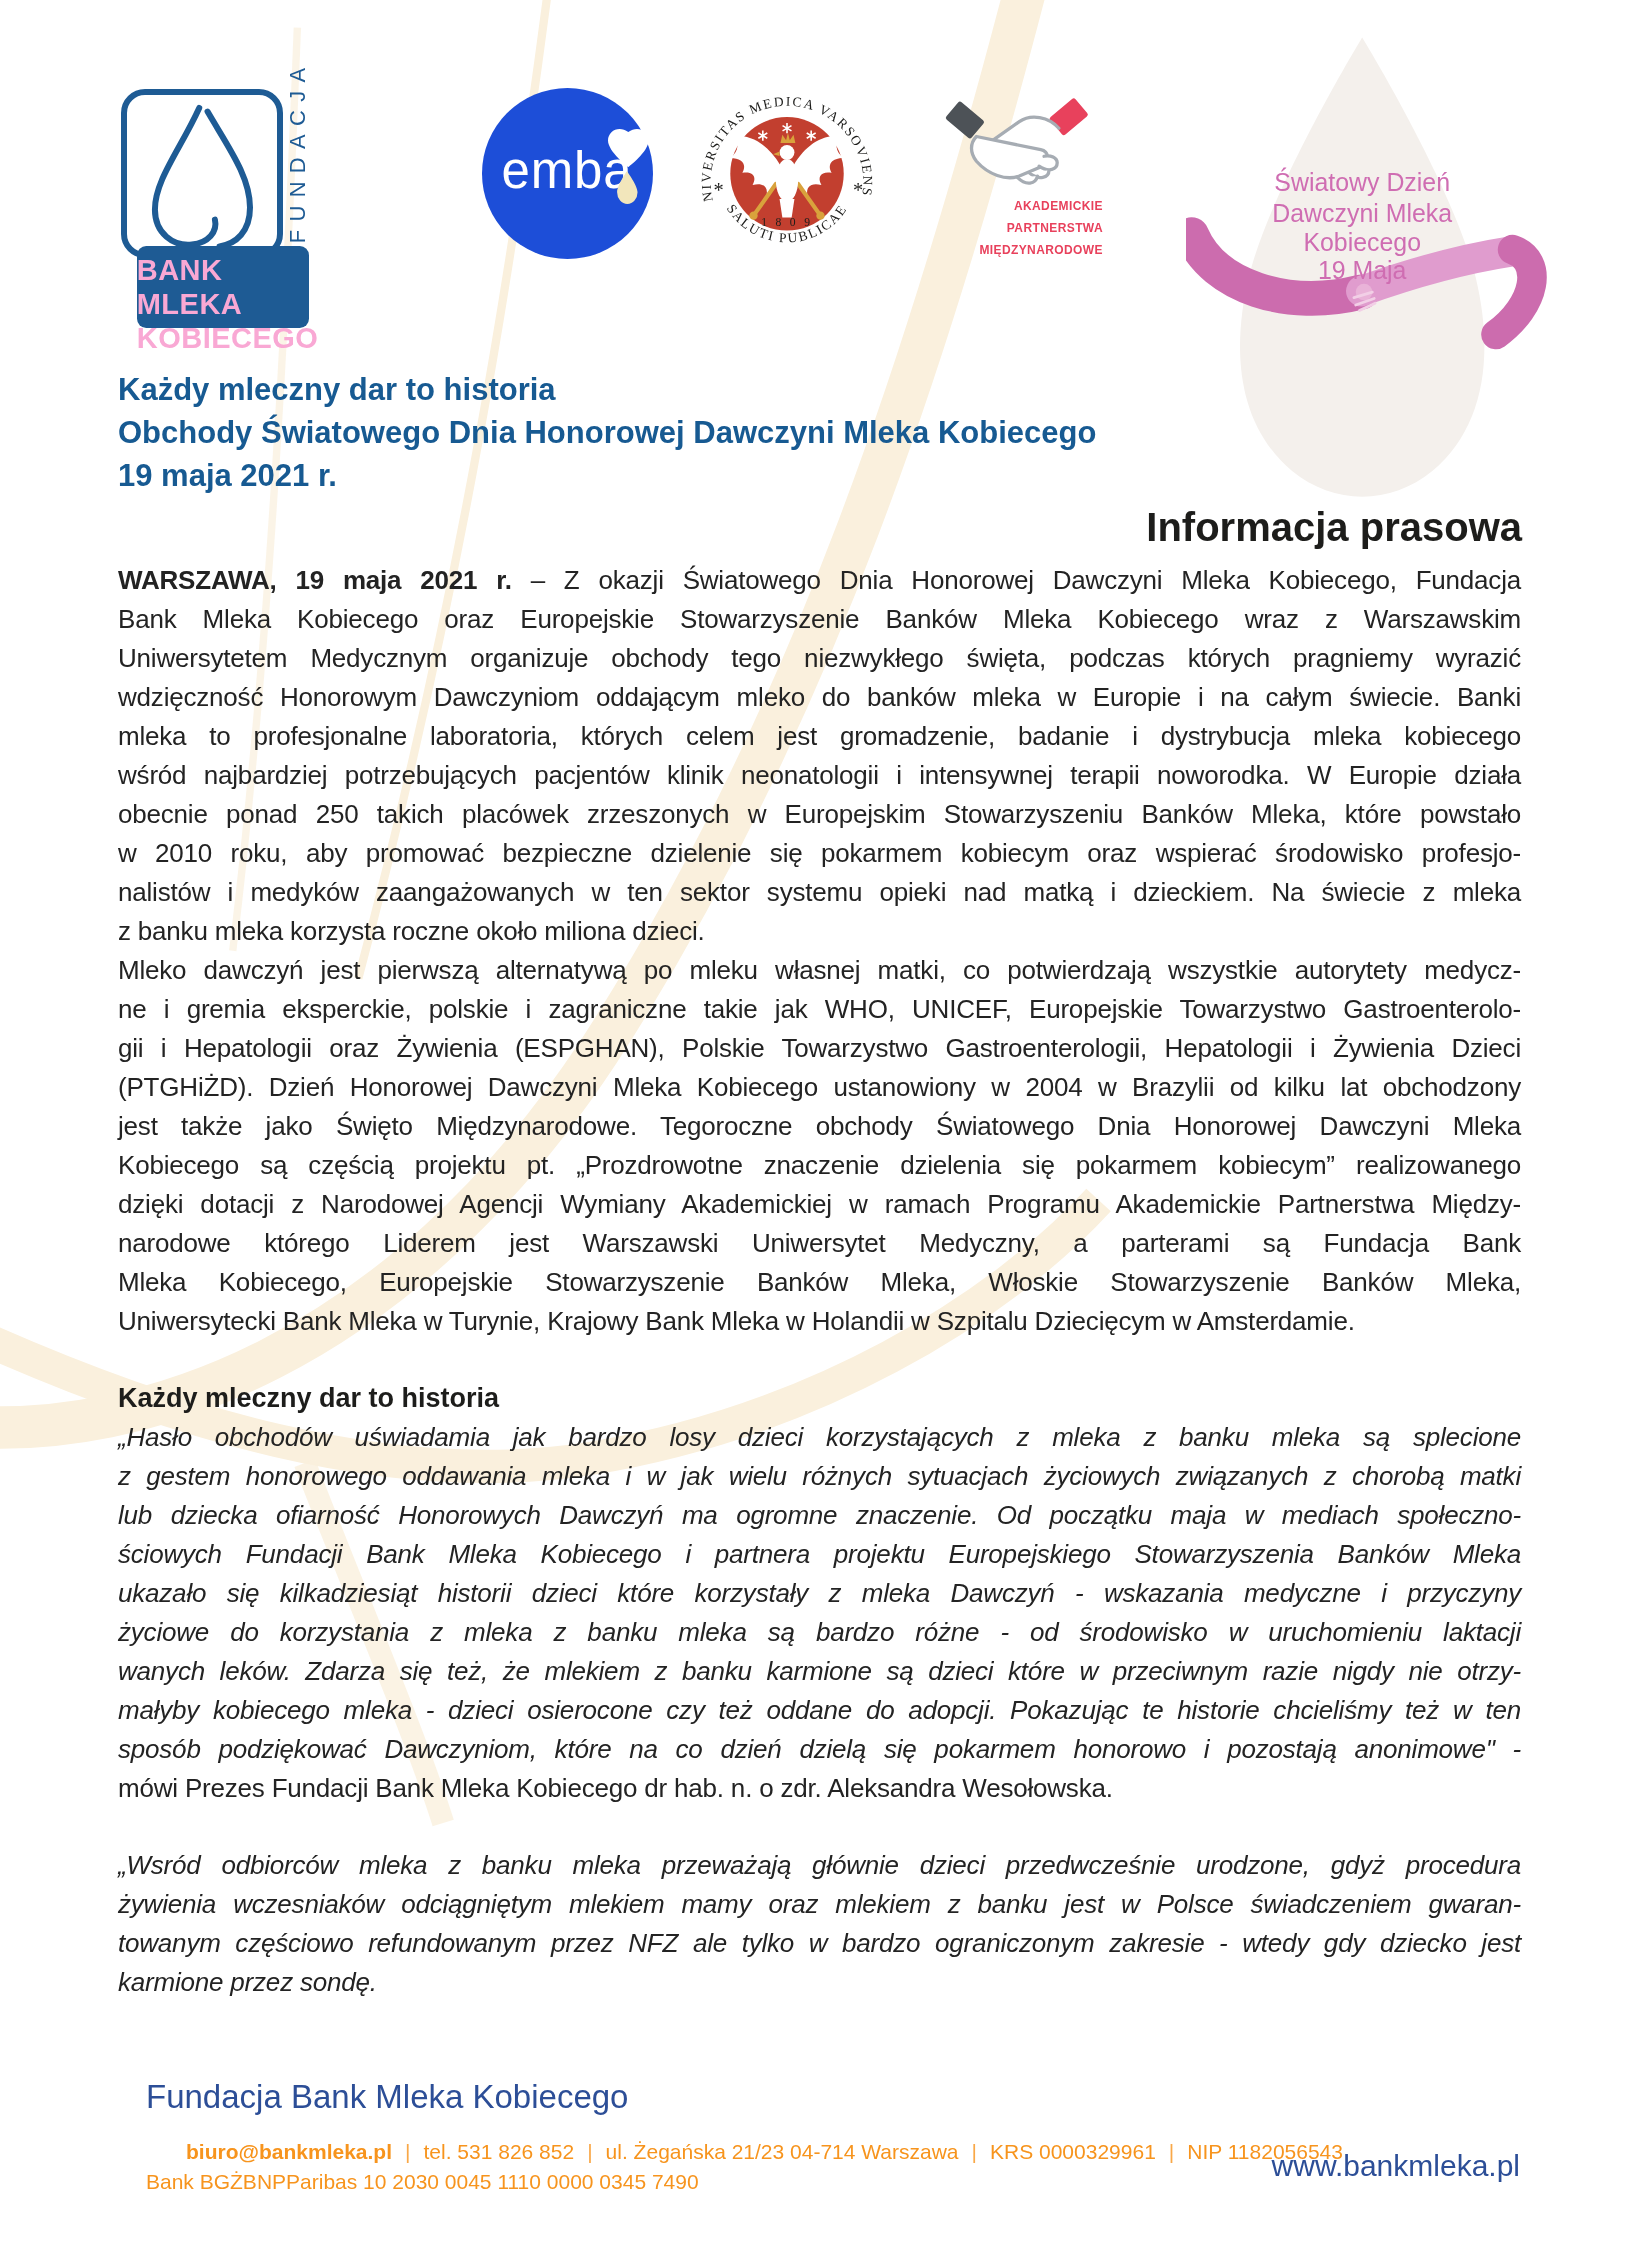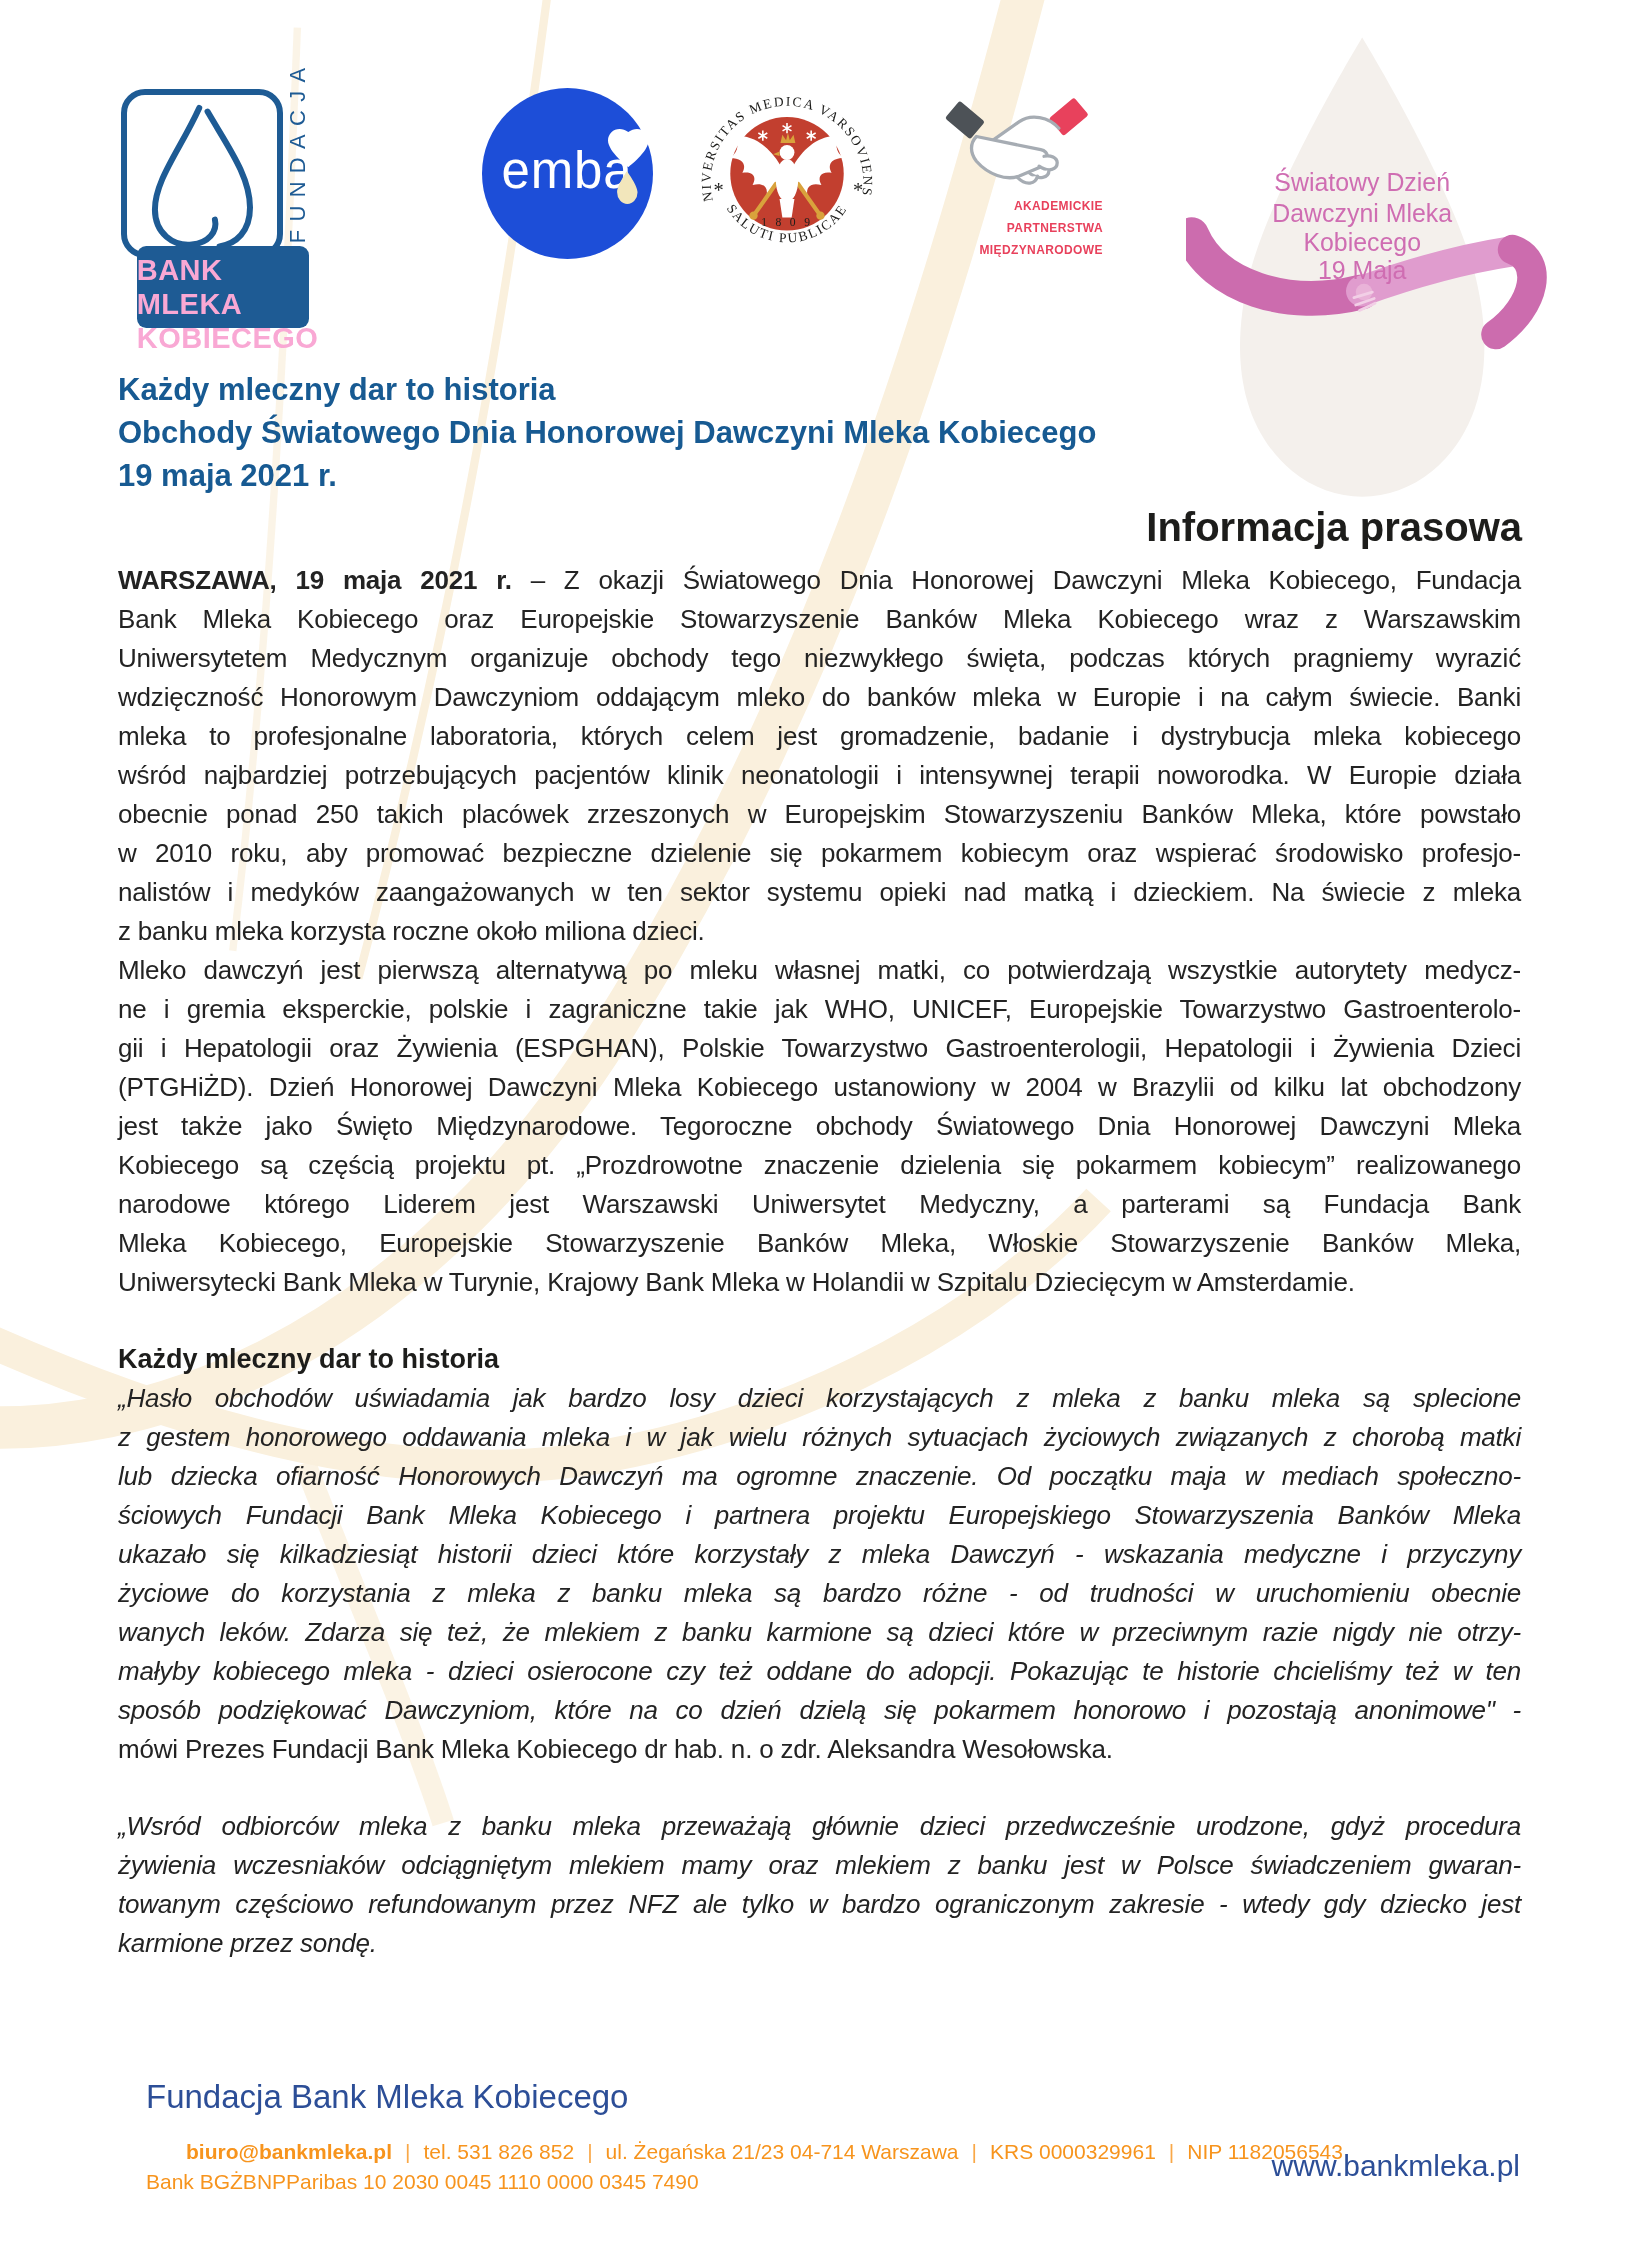--- a/index.html
+++ b/index.html
@@ -192,33 +192,34 @@
     <div class="jl">obecnie ponad 250 takich placówek zrzeszonych w Europejskim Stowarzyszeniu Banków Mleka, które powstało</div>
     <div class="jl">w 2010 roku, aby promować bezpieczne dzielenie się pokarmem kobiecym oraz wspierać środowisko profesjo-</div>
     <div class="jl">nalistów i medyków zaangażowanych w ten sektor systemu opieki nad matką i dzieckiem. Na świecie z mleka</div>
     <div class="jl end">z banku mleka korzysta roczne około miliona dzieci.</div>
     <div class="jl">Mleko dawczyń jest pierwszą alternatywą po mleku własnej matki, co potwierdzają wszystkie autorytety medycz-</div>
     <div class="jl">ne i gremia eksperckie, polskie i zagraniczne takie jak WHO, UNICEF, Europejskie Towarzystwo Gastroenterolo-</div>
     <div class="jl">gii i Hepatologii oraz Żywienia (ESPGHAN), Polskie Towarzystwo Gastroenterologii, Hepatologii i Żywienia Dzieci</div>
     <div class="jl">(PTGHiŻD). Dzień Honorowej Dawczyni Mleka Kobiecego ustanowiony w 2004 w Brazylii od kilku lat obchodzony</div>
     <div class="jl">jest także jako Święto Międzynarodowe. Tegoroczne obchody Światowego Dnia Honorowej Dawczyni Mleka</div>
     <div class="jl">Kobiecego są częścią projektu pt. „Prozdrowotne znaczenie dzielenia się pokarmem kobiecym” realizowanego</div>
+    <div class="jl">dzięki dotacji z Narodowej Agencji Wymiany Akademickiej w ramach Programu Akademickie Partnerstwa Między-</div>
     <div class="jl">narodowe którego Liderem jest Warszawski Uniwersytet Medyczny, a parterami są Fundacja Bank</div>
     <div class="jl">Mleka Kobiecego, Europejskie Stowarzyszenie Banków Mleka, Włoskie Stowarzyszenie Banków Mleka,</div>
     <div class="jl end">Uniwersytecki Bank Mleka w Turynie, Krajowy Bank Mleka w Holandii w Szpitalu Dziecięcym w Amsterdamie.</div>
 
     <div class="subhead">Każdy mleczny dar to historia</div>
 
     <div class="quote">
       <div class="jl">„Hasło obchodów uświadamia jak bardzo losy dzieci korzystających z mleka z banku mleka są splecione</div>
       <div class="jl">z gestem honorowego oddawania mleka i w jak wielu różnych sytuacjach życiowych związanych z chorobą matki</div>
       <div class="jl">lub dziecka ofiarność Honorowych Dawczyń ma ogromne znaczenie. Od początku maja w mediach społeczno-</div>
       <div class="jl">ściowych Fundacji Bank Mleka Kobiecego i partnera projektu Europejskiego Stowarzyszenia Banków Mleka</div>
       <div class="jl">ukazało się kilkadziesiąt historii dzieci które korzystały z mleka Dawczyń - wskazania medyczne i przyczyny</div>
-      <div class="jl">życiowe do korzystania z mleka z banku mleka są bardzo różne - od trudności w uruchomieniu obecnie</div>
+      <div class="jl">życiowe do korzystania z mleka z banku mleka są bardzo różne - od środowisko w uruchomieniu laktacji</div>
       <div class="jl">wanych leków. Zdarza się też, że mlekiem z banku karmione są dzieci które w przeciwnym razie nigdy nie otrzy-</div>
       <div class="jl">małyby kobiecego mleka - dzieci osierocone czy też oddane do adopcji. Pokazując te historie chcieliśmy też w ten</div>
       <div class="jl">sposób podziękować Dawczyniom, które na co dzień dzielą się pokarmem honorowo i pozostają anonimowe" -</div>
       <div class="jl up end">mówi Prezes Fundacji Bank Mleka Kobiecego dr hab. n. o zdr. Aleksandra Wesołowska.</div>
     </div>
 
     <div class="quote q2">
       <div class="jl">„Wsród odbiorców mleka z banku mleka przeważają głównie dzieci przedwcześnie urodzone, gdyż procedura</div>
       <div class="jl">żywienia wczesniaków odciągniętym mlekiem mamy oraz mlekiem z banku jest w Polsce świadczeniem gwaran-</div>
       <div class="jl">towanym częściowo refundowanym przez NFZ ale tylko w bardzo ograniczonym zakresie - wtedy gdy dziecko jest</div>

